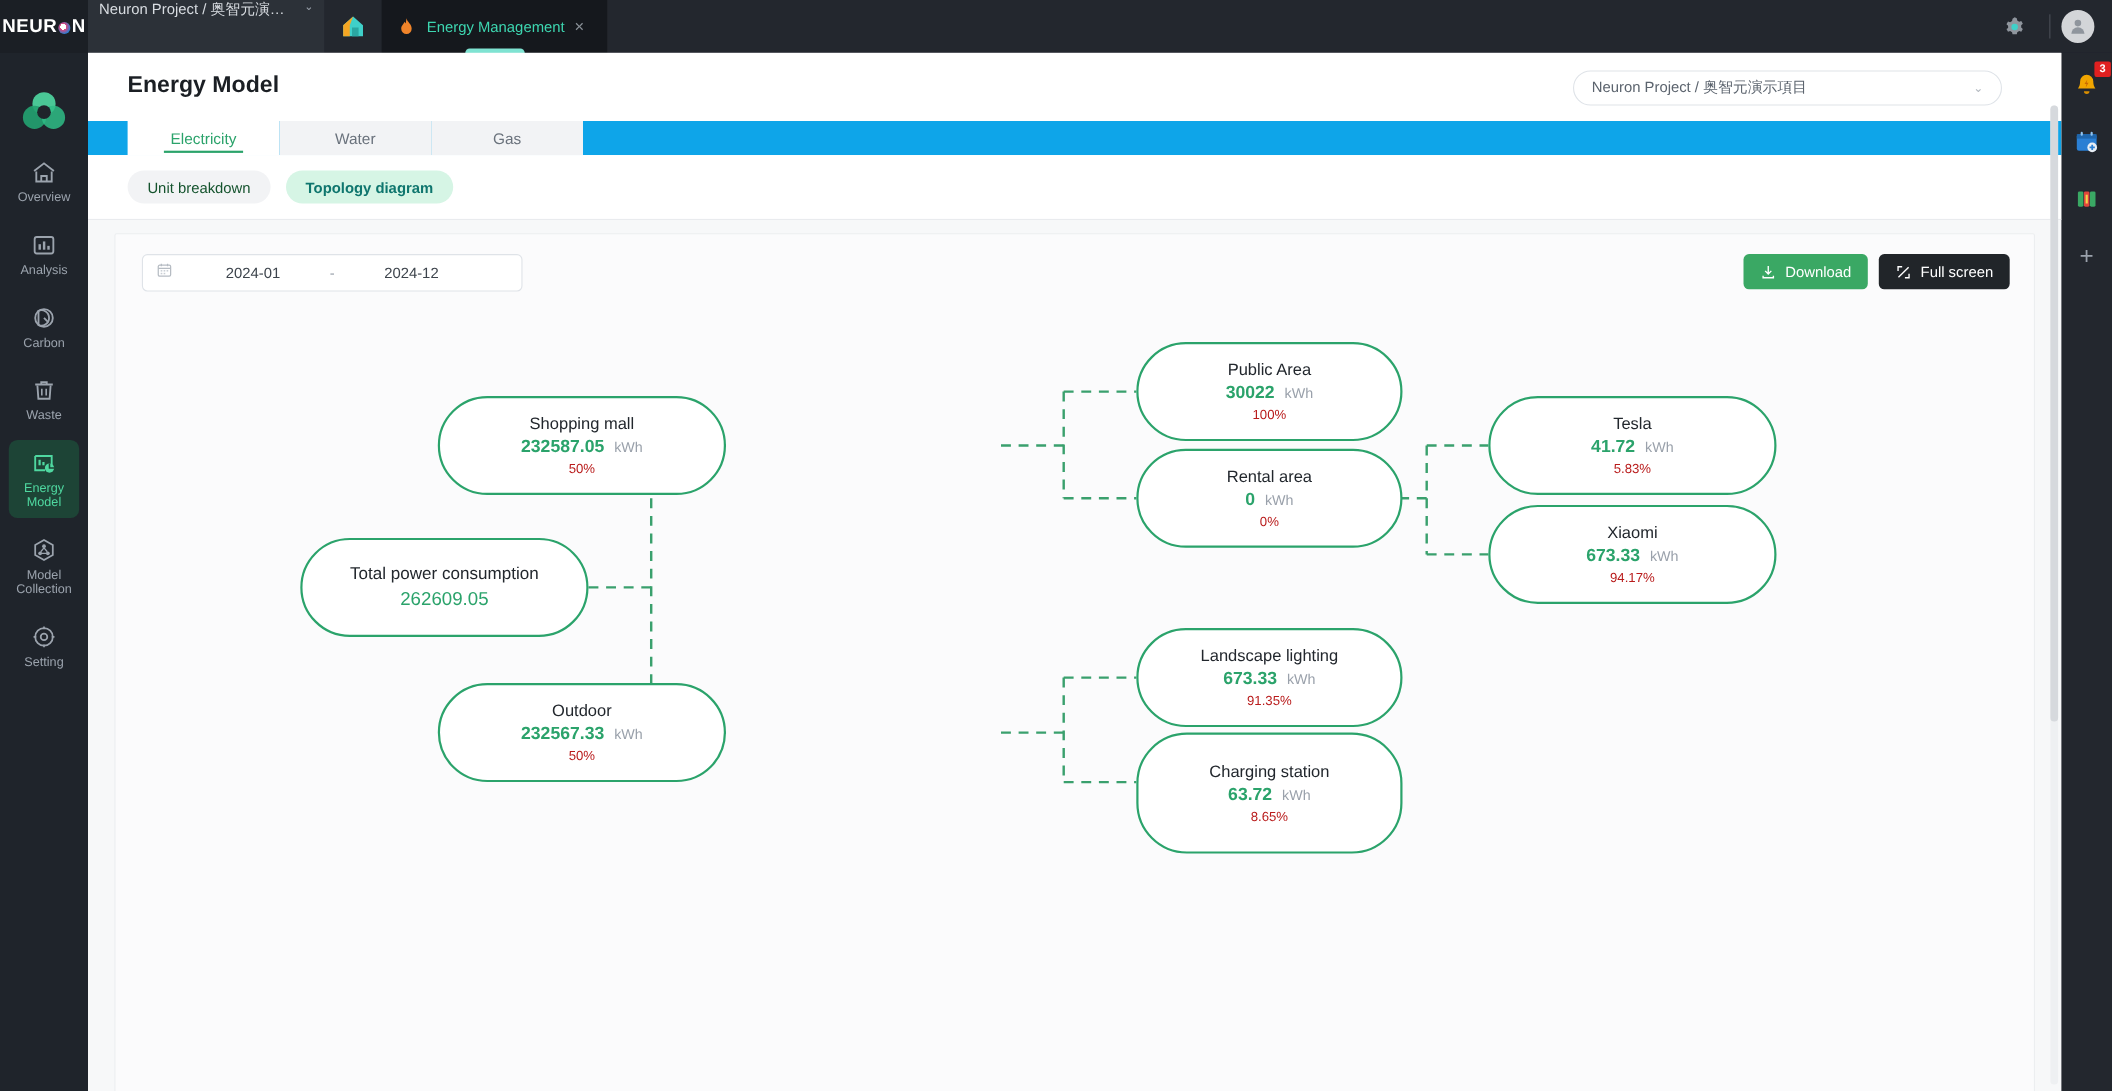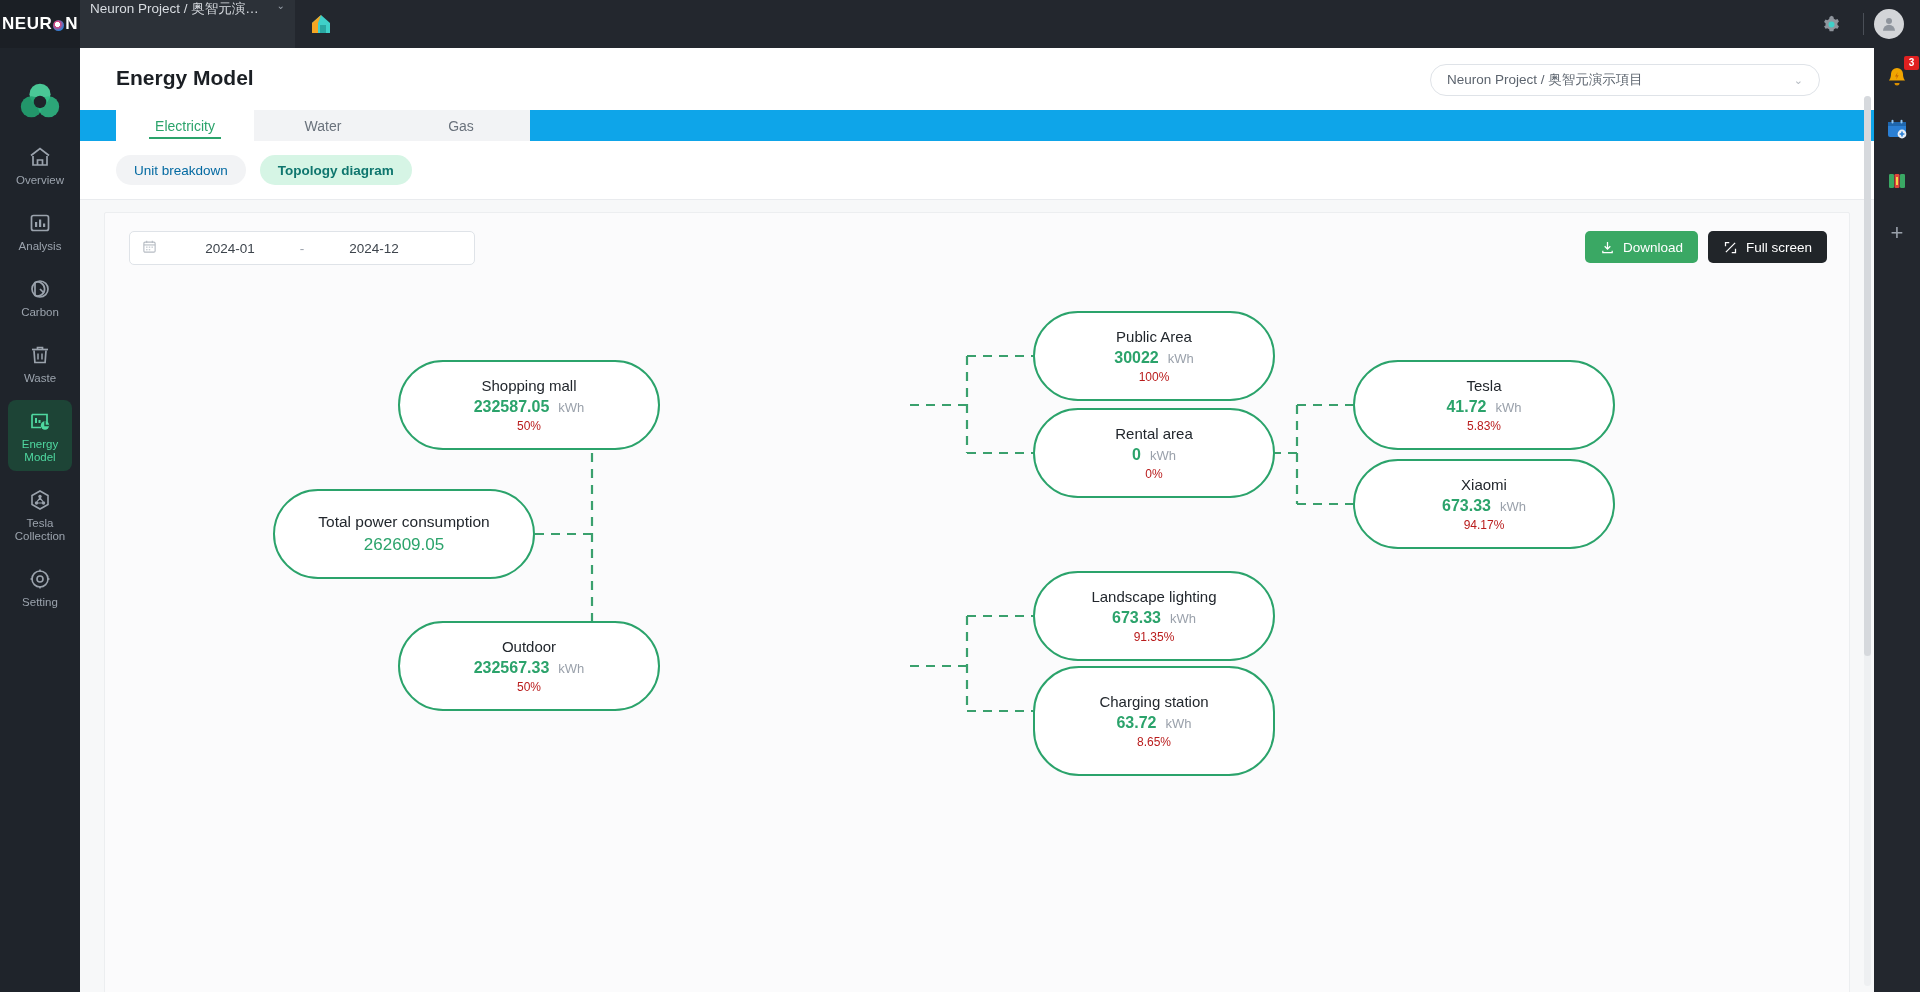--- a/index.html
+++ b/index.html
@@ -131,21 +131,21 @@
     content: ""; position: absolute; bottom: 2px; left: 50%;
     transform: translateX(-50%); width: 72px; height: 2px; background: #2ba36b;
   }
 
   .subtabrow {
     background: #ffffff; padding: 14px 0 14px 36px; display: flex; gap: 14px;
     border-bottom: 1px solid #e9ebee;
   }
   .pill {
     height: 30px; padding: 0 18px; border-radius: 15px; display: flex;
-    align-items: center; font-size: 13.5px; color: #0369a1;
+    align-items: center; font-size: 13.5px; color: #14532d;
     background: #f2f3f5; cursor: pointer;
   }
   .pill.active { background: #d6f5e5; color: #0f766e; font-weight: 700; }
 
   .panel {
     margin: 12px 24px 0 24px; background: #fbfbfc;
     border: 1px solid #eceef0; height: 794px; position: relative;
     border-radius: 2px;
   }
   .toolbar { position: relative; height: 68px; }
@@ -213,20 +213,28 @@
   </div>
 
   <div class="home-tab">
     <svg width="24" height="24" viewBox="0 0 24 24">
       <path d="M3 11 L12 3 L21 11 L21 21 L3 21 Z" fill="#3fd0c9"></path>
       <path d="M12 3 L3 11 L3 21 L9 21 L9 11 Z" fill="#f5a623"></path>
       <rect x="11" y="13" width="6" height="8" fill="#2aa7a2"></rect>
     </svg>
   </div>
 
+  <div class="app-tab">
+    <svg width="19" height="19" viewBox="0 0 24 24">
+      <path d="M12 2 C 13 7 18 8 18 14 A6 6 0 0 1 6 14 C6 10 9 9 9.5 6 C11 8 11 10 12 2 Z" fill="#f0842a"></path>
+    </svg>
+    <span class="app-tab-label">Energy Management</span>
+    <span class="app-tab-close">×</span>
+    <span class="app-tab-underline"></span>
+  </div>
 
   <div class="topbar-spacer"></div>
 
   <div class="topbar-right">
     <div class="gear-btn">
       <svg width="21" height="21" viewBox="0 0 24 24">
         <path d="M12 2 l2.2 1 .5 2.3 2 1.2 2.2-.7 1.6 2.8-1.7 1.6v2.3l1.7 1.6-1.6 2.8-2.2-.7-2 1.2-.5 2.3H9.8l-.5-2.3-2-1.2-2.2.7-1.6-2.8L5.2 13v-2.3L3.5 9.1l1.6-2.8 2.2.7 2-1.2.5-2.3z" fill="#8f959d"></path>
         <circle cx="12" cy="12" r="3.4" fill="#3fd0c9"></circle>
       </svg>
     </div>
@@ -301,21 +309,21 @@
   </div>
 
   <div class="nav-item">
     <svg class="nav-ico" viewBox="0 0 24 24">
       <path d="M12 3 L20 7.5 V16.5 L12 21 L4 16.5 V7.5 Z" fill="none" stroke="#9ba3ad" stroke-width="1.6"></path>
       <circle cx="12" cy="8.5" r="1.7" fill="#9ba3ad"></circle>
       <circle cx="8.5" cy="15" r="1.7" fill="#9ba3ad"></circle>
       <circle cx="15.5" cy="15" r="1.7" fill="#9ba3ad"></circle>
       <path d="M12 10 L9 13.6 M12 10 L15 13.6 M10 15 H14" stroke="#9ba3ad" stroke-width="1.2"></path>
     </svg>
-    <span class="nav-label">Tesla Collection</span>
+    <span class="nav-label">Model Collection</span>
   </div>
 
   <div class="nav-item">
     <svg class="nav-ico" viewBox="0 0 24 24">
       <circle cx="12" cy="12" r="8" fill="none" stroke="#9ba3ad" stroke-width="1.6"></circle>
       <circle cx="12" cy="12" r="3" fill="none" stroke="#9ba3ad" stroke-width="1.6"></circle>
       <path d="M12 2.5 V5 M12 19 V21.5 M2.5 12 H5 M19 12 H21.5" stroke="#9ba3ad" stroke-width="1.5"></path>
     </svg>
     <span class="nav-label">Setting</span>
   </div>

